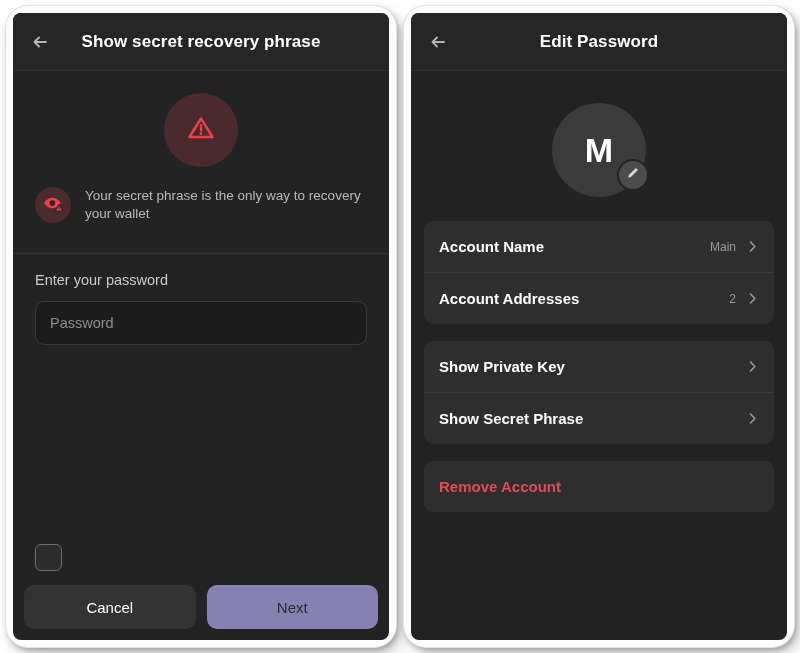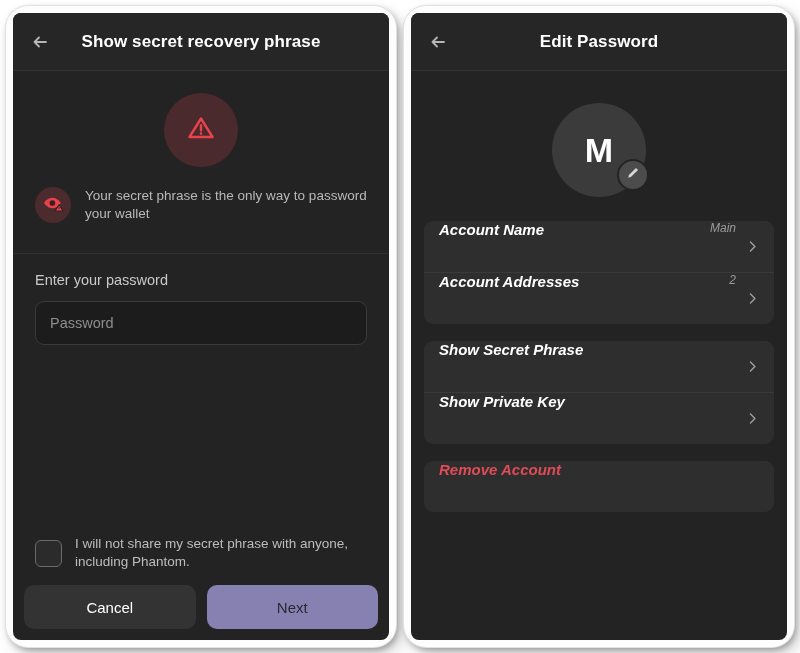--- a/index.html
+++ b/index.html
@@ -227,24 +227,24 @@
   }
 
   .card {
     background: #2e2e2e;
     border-radius: 9px;
     overflow: hidden;
     margin-bottom: 17px;
   }
   .row {
     display: flex;
+    align-items: center;
     height: 51px;
     padding: 0 15px;
     cursor: pointer;
-    font-style: italic;
   }
   .row + .row { border-top: 1px solid #3a3a3a; }
   .row-label {
     color: #ffffff;
     font-size: 15px;
     font-weight: bold;
     flex: 1 1 auto;
   }
   .row-value {
     color: #9b9b9b;
@@ -296,37 +296,36 @@
               <div class="warn-ico">
                 <span>
                   <svg width="22" height="22" viewBox="0 0 24 24" fill="none">
                     <path d="M2.2 12S5.6 6.3 11.3 6.3 20.4 12 20.4 12 17 17.7 11.3 17.7 2.2 12 2.2 12Z" fill="#e8434d"></path>
                     <circle cx="11.3" cy="12" r="3.1" fill="#3b2022"></circle>
                     <path d="M18.6 13.6 L22.8 20.6 H14.4 Z" fill="#e8434d" stroke="#3b2022" stroke-width="1.1" stroke-linejoin="round"></path>
                     <path d="M18.6 16.4 V18" stroke="#3b2022" stroke-width="1.1" stroke-linecap="round"></path>
                   </svg>
                 </span>
               </div>
-              <div class="warn-txt">Your secret phrase is the only way to password your wallet</div>
+              <div class="warn-txt">Your secret phrase is the only way to recovery your wallet</div>
             </div>
 
 
           </div>
         </div>
 
         <div class="pw-sec">
           <div class="pw-label">Enter your password</div>
           <input class="pw-input" type="password" placeholder="Password" style="">
         </div>
 
         <div class="spacer"></div>
 
         <div class="consent">
           <div class="cbox"></div>
-          <div class="consent-txt">I will not share my secret phrase with anyone, including Phantom.</div>
         </div>
 
         <div class="btn-row">
           <button class="btn btn-cancel">Cancel</button>
           <button class="btn btn-next">Next</button>
         </div>
 
       </div>
     </div>
   </div>
@@ -374,35 +373,35 @@
             <span class="chev">
               <svg width="13" height="13" viewBox="0 0 14 14" fill="none">
                 <path d="M4.8 2.2 L9.6 7 L4.8 11.8" stroke="#a0a0a0" stroke-width="1.5" stroke-linecap="round" stroke-linejoin="round"></path>
               </svg>
             </span>
           </div>
         </div>
 
         <div class="card">
           <div class="row">
+            <span class="row-label">Show Private Key</span>
+            <span class="chev">
+              <svg width="13" height="13" viewBox="0 0 14 14" fill="none">
+                <path d="M4.8 2.2 L9.6 7 L4.8 11.8" stroke="#a0a0a0" stroke-width="1.5" stroke-linecap="round" stroke-linejoin="round"></path>
+              </svg>
+            </span>
+          </div>
+          <div class="row">
             <span class="row-label">Show Secret Phrase</span>
             <span class="chev">
               <svg width="13" height="13" viewBox="0 0 14 14" fill="none">
                 <path d="M4.8 2.2 L9.6 7 L4.8 11.8" stroke="#a0a0a0" stroke-width="1.5" stroke-linecap="round" stroke-linejoin="round"></path>
               </svg>
             </span>
           </div>
-          <div class="row">
-            <span class="row-label">Show Private Key</span>
-            <span class="chev">
-              <svg width="13" height="13" viewBox="0 0 14 14" fill="none">
-                <path d="M4.8 2.2 L9.6 7 L4.8 11.8" stroke="#a0a0a0" stroke-width="1.5" stroke-linecap="round" stroke-linejoin="round"></path>
-              </svg>
-            </span>
-          </div>
         </div>
 
         <div class="card">
           <div class="row">
             <span class="row-danger">Remove Account</span>
           </div>
         </div>
 
       </div>
     </div>

